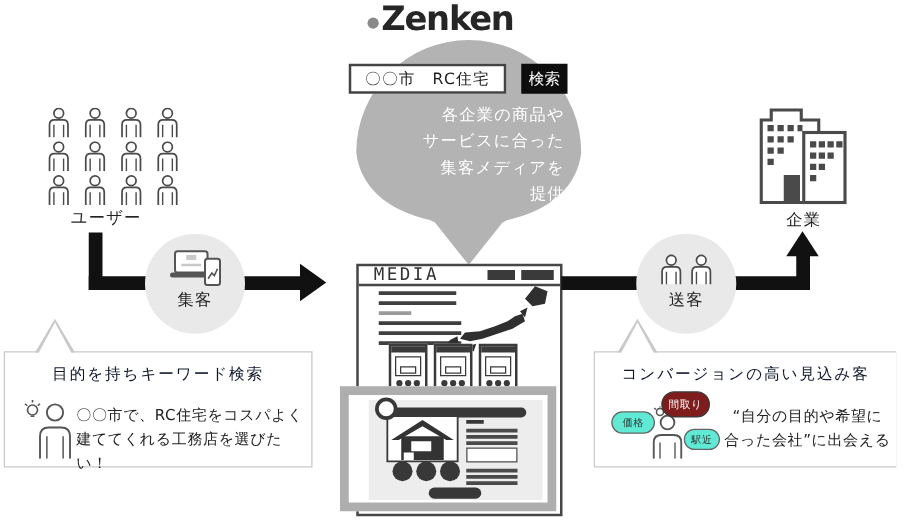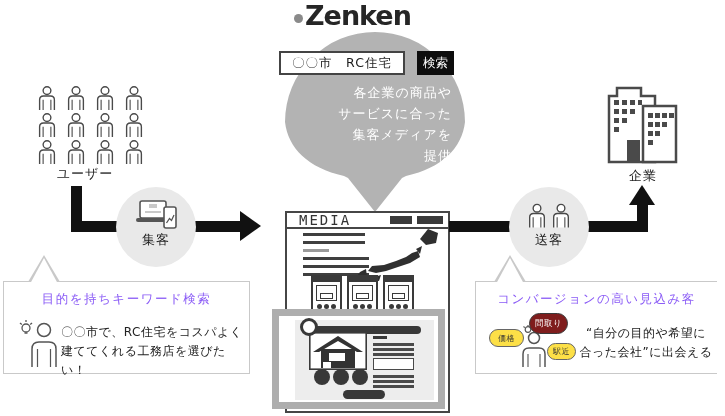--- a/index.html
+++ b/index.html
@@ -106,27 +106,27 @@
   .bubble-left { left:3px; top:281px; width:247px; height:93px; }
   .bubble-right { left:475px; top:281px; width:243px; height:93px; }
   .pointer { position:absolute; top:-27px; width:0; height:0;
              border-left:16px solid transparent; border-right:16px solid transparent;
              border-bottom:27px solid #c9c9c9; }
   .pointer::after { content:""; position:absolute; left:-14px; top:2.5px; width:0; height:0;
                     border-left:14px solid transparent; border-right:14px solid transparent;
                     border-bottom:26px solid #fff; }
   .bubble-left .pointer { left:24px; }
   .bubble-right .pointer { left:18px; }
-  .bubble-title { margin-top:9px; text-align:center; font-size:12.5px; letter-spacing:1.5px; color:#8b5cf6; }
+  .bubble-title { margin-top:9px; text-align:center; font-size:12.5px; letter-spacing:1.5px; color:#0f172a; }
   .bubble-body { font-size:12px; line-height:19px; color:#222; white-space:pre-line; letter-spacing:0.5px; }
   .lb-icon { left:14px; top:37px; }
   .lb-body { left:57px; top:41px; width:190px; }
   .rb-person { left:39px; top:43px; }
   .rb-body { left:103px; top:42px; width:134px; text-align:center; }
-  .tag { position:absolute; border:1px solid #666; border-radius:999px; background:#fde047;
+  .tag { position:absolute; border:1px solid #666; border-radius:999px; background:#5eead4;
          font-size:8px; display:flex; align-items:center; justify-content:center;
          color:#333; z-index:1; letter-spacing:0.5px; }
   .tag-kakaku { left:13px; top:47px; width:35px; height:18px; }
   .tag-madori { left:53px; top:31px; width:39px; height:21px; background:#7f1d1d;
                 color:#fff; border-color:#3a3a3a; font-size:8.5px; }
   .tag-ekichika { left:71px; top:61px; width:29px; height:17px; }
 </style>
 </head>
 <body>
 

